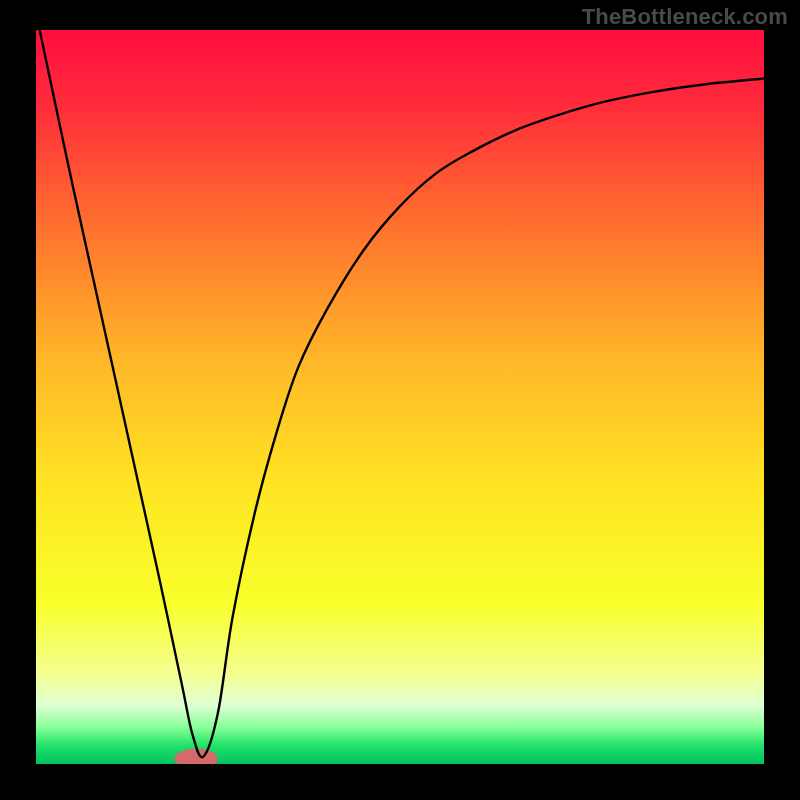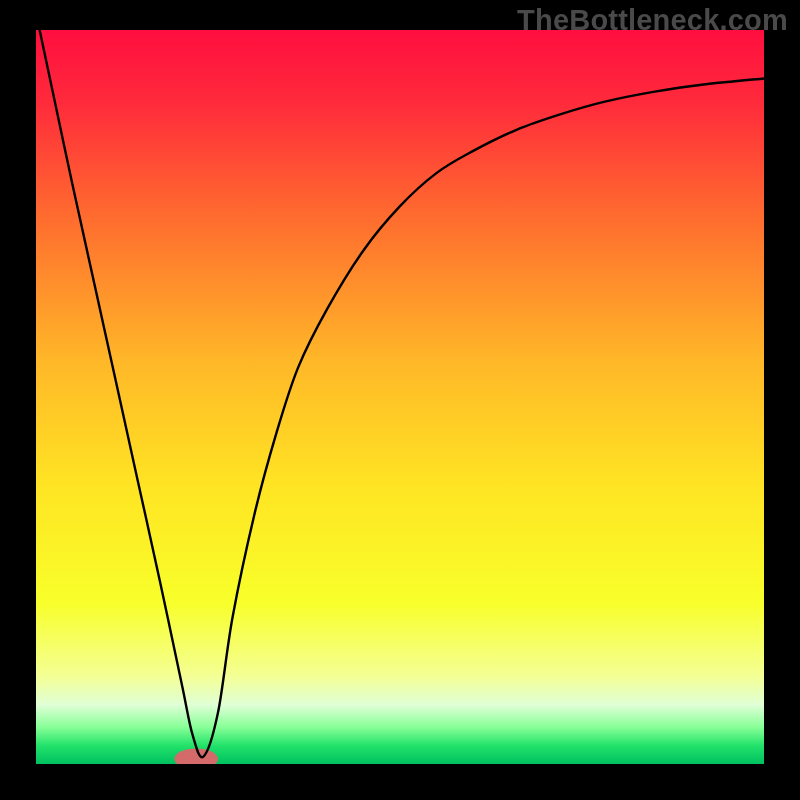--- a/index.html
+++ b/index.html
@@ -15,21 +15,21 @@
     position: relative;
     width: 800px;
     height: 800px;
     background: #000;
   }
   .watermark {
     position: absolute;
     top: 4px;
     right: 12px;
     color: #4a4a4a;
-    font-size: 29px;
+    font-size: 22px;
     font-weight: 600;
     letter-spacing: 0.2px;
     user-select: none;
     text-align: center;
   }
   svg {
     display: block;
   }
 </style>
 </head>

